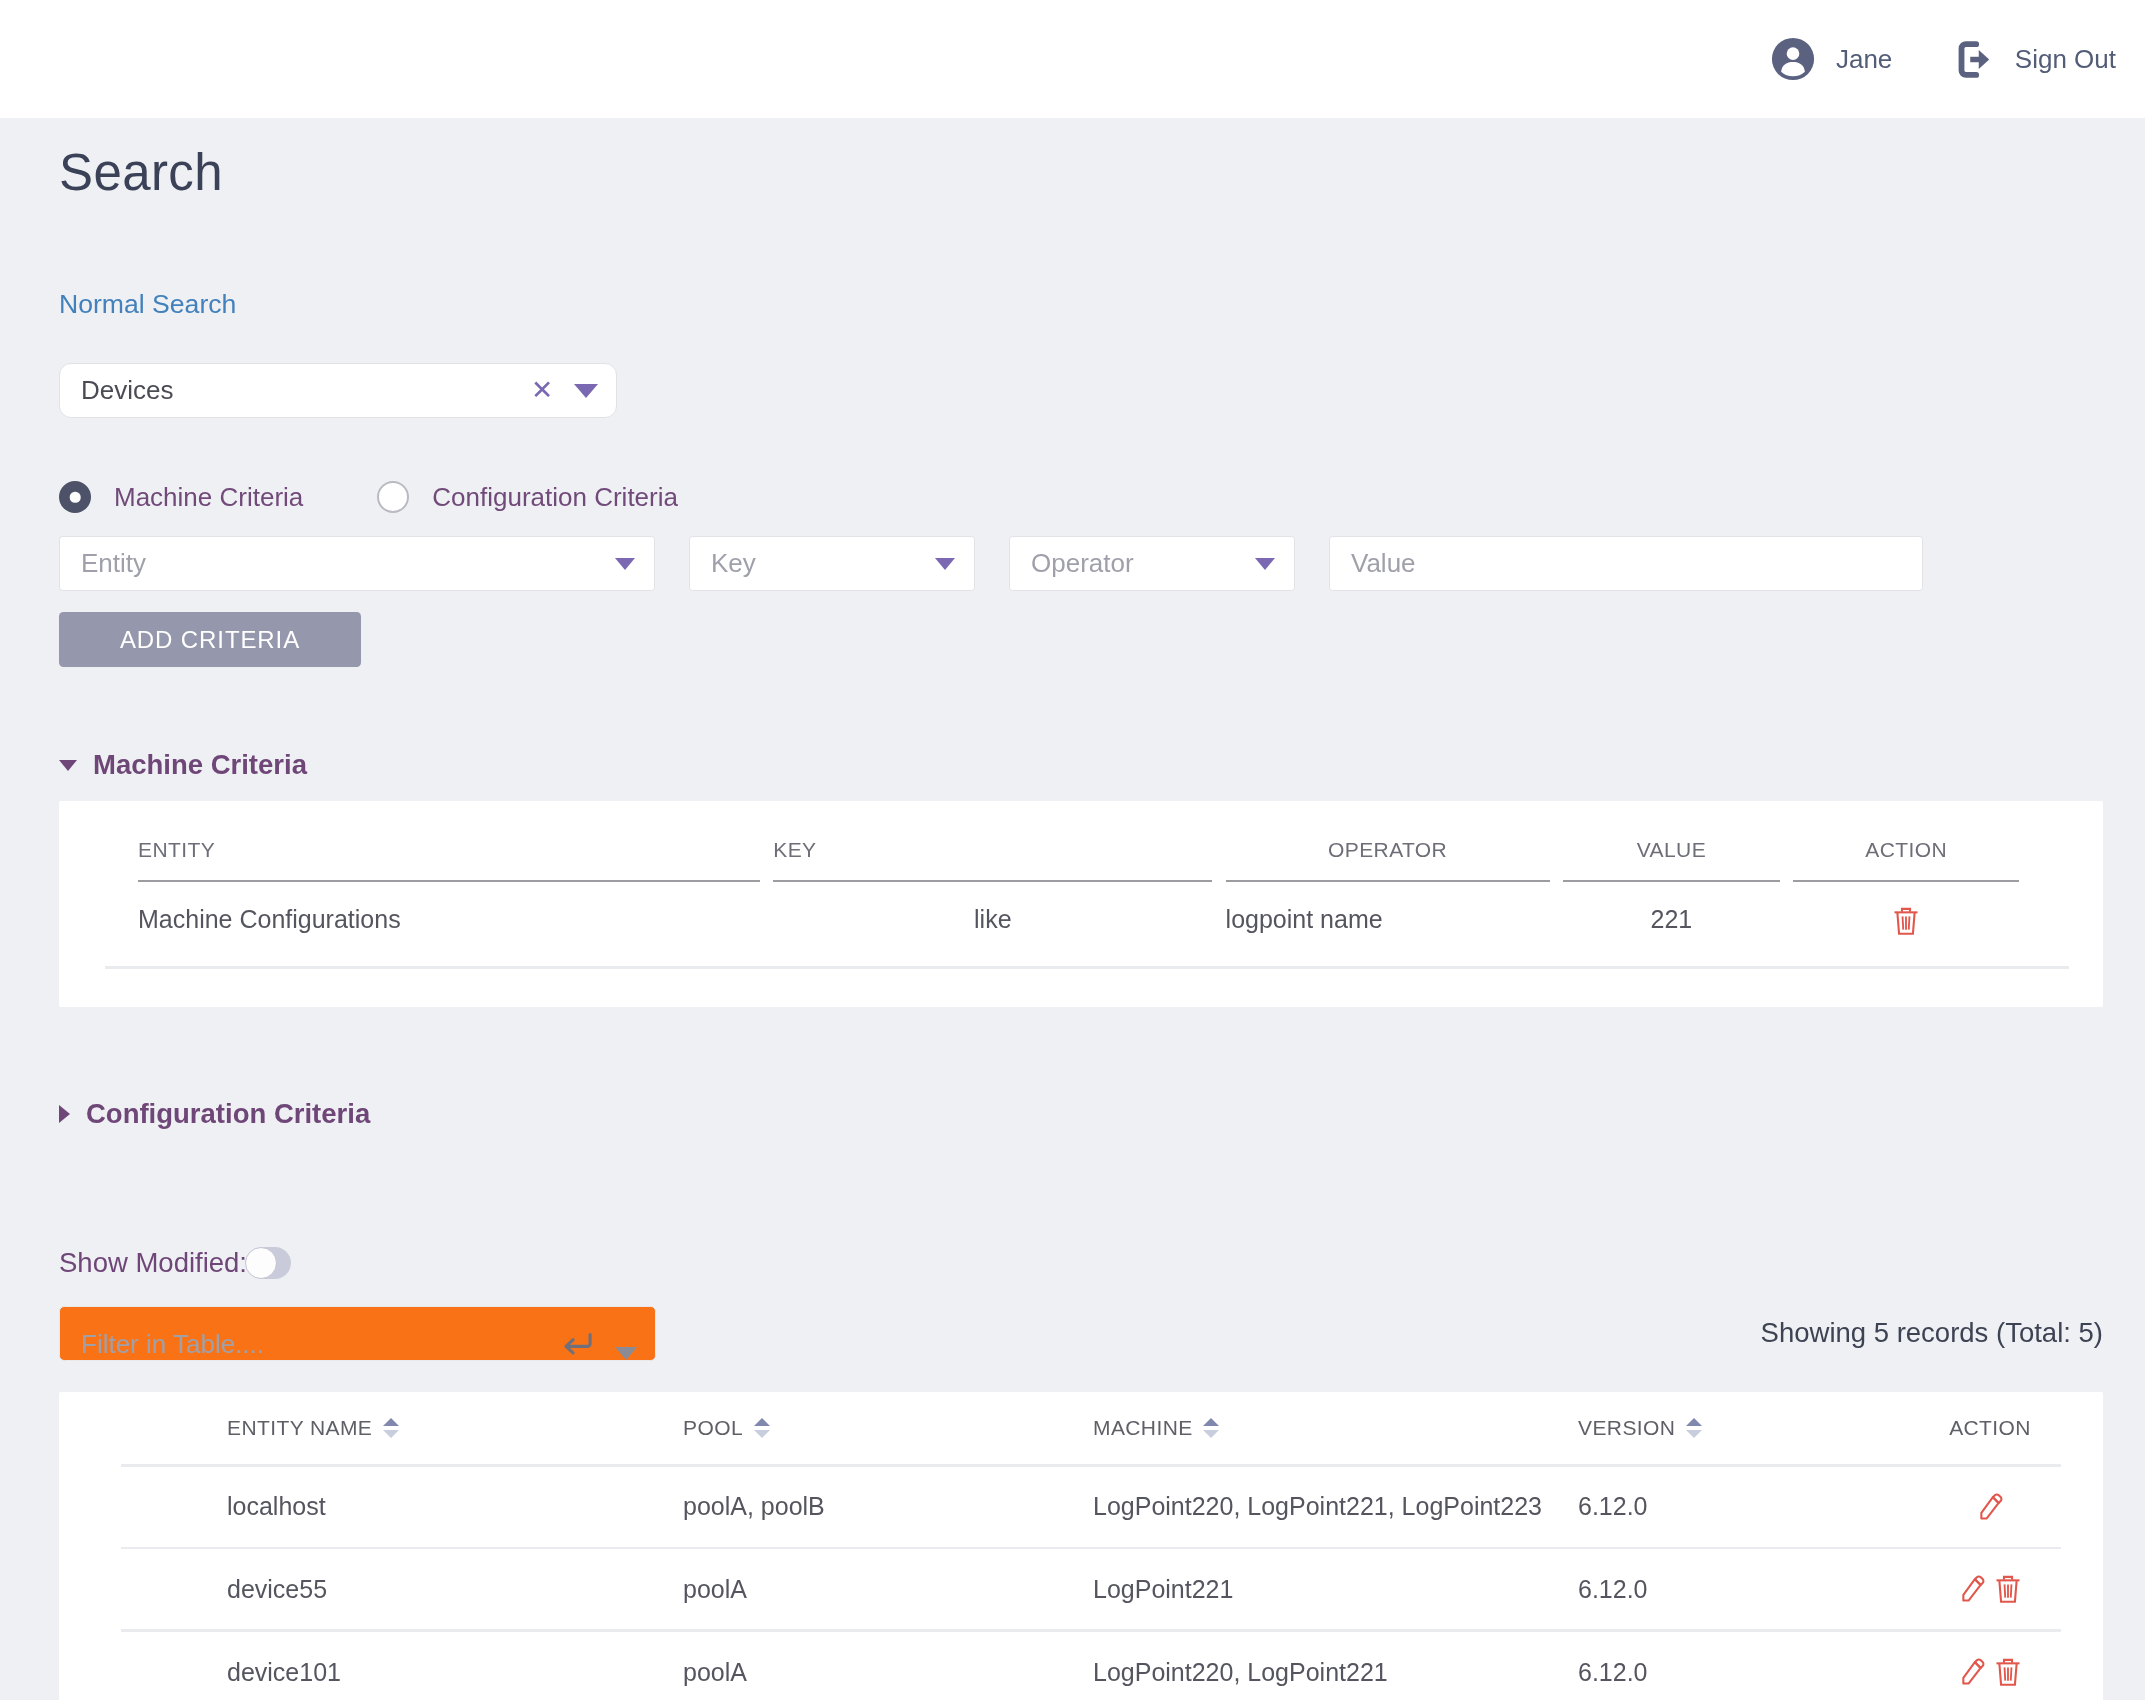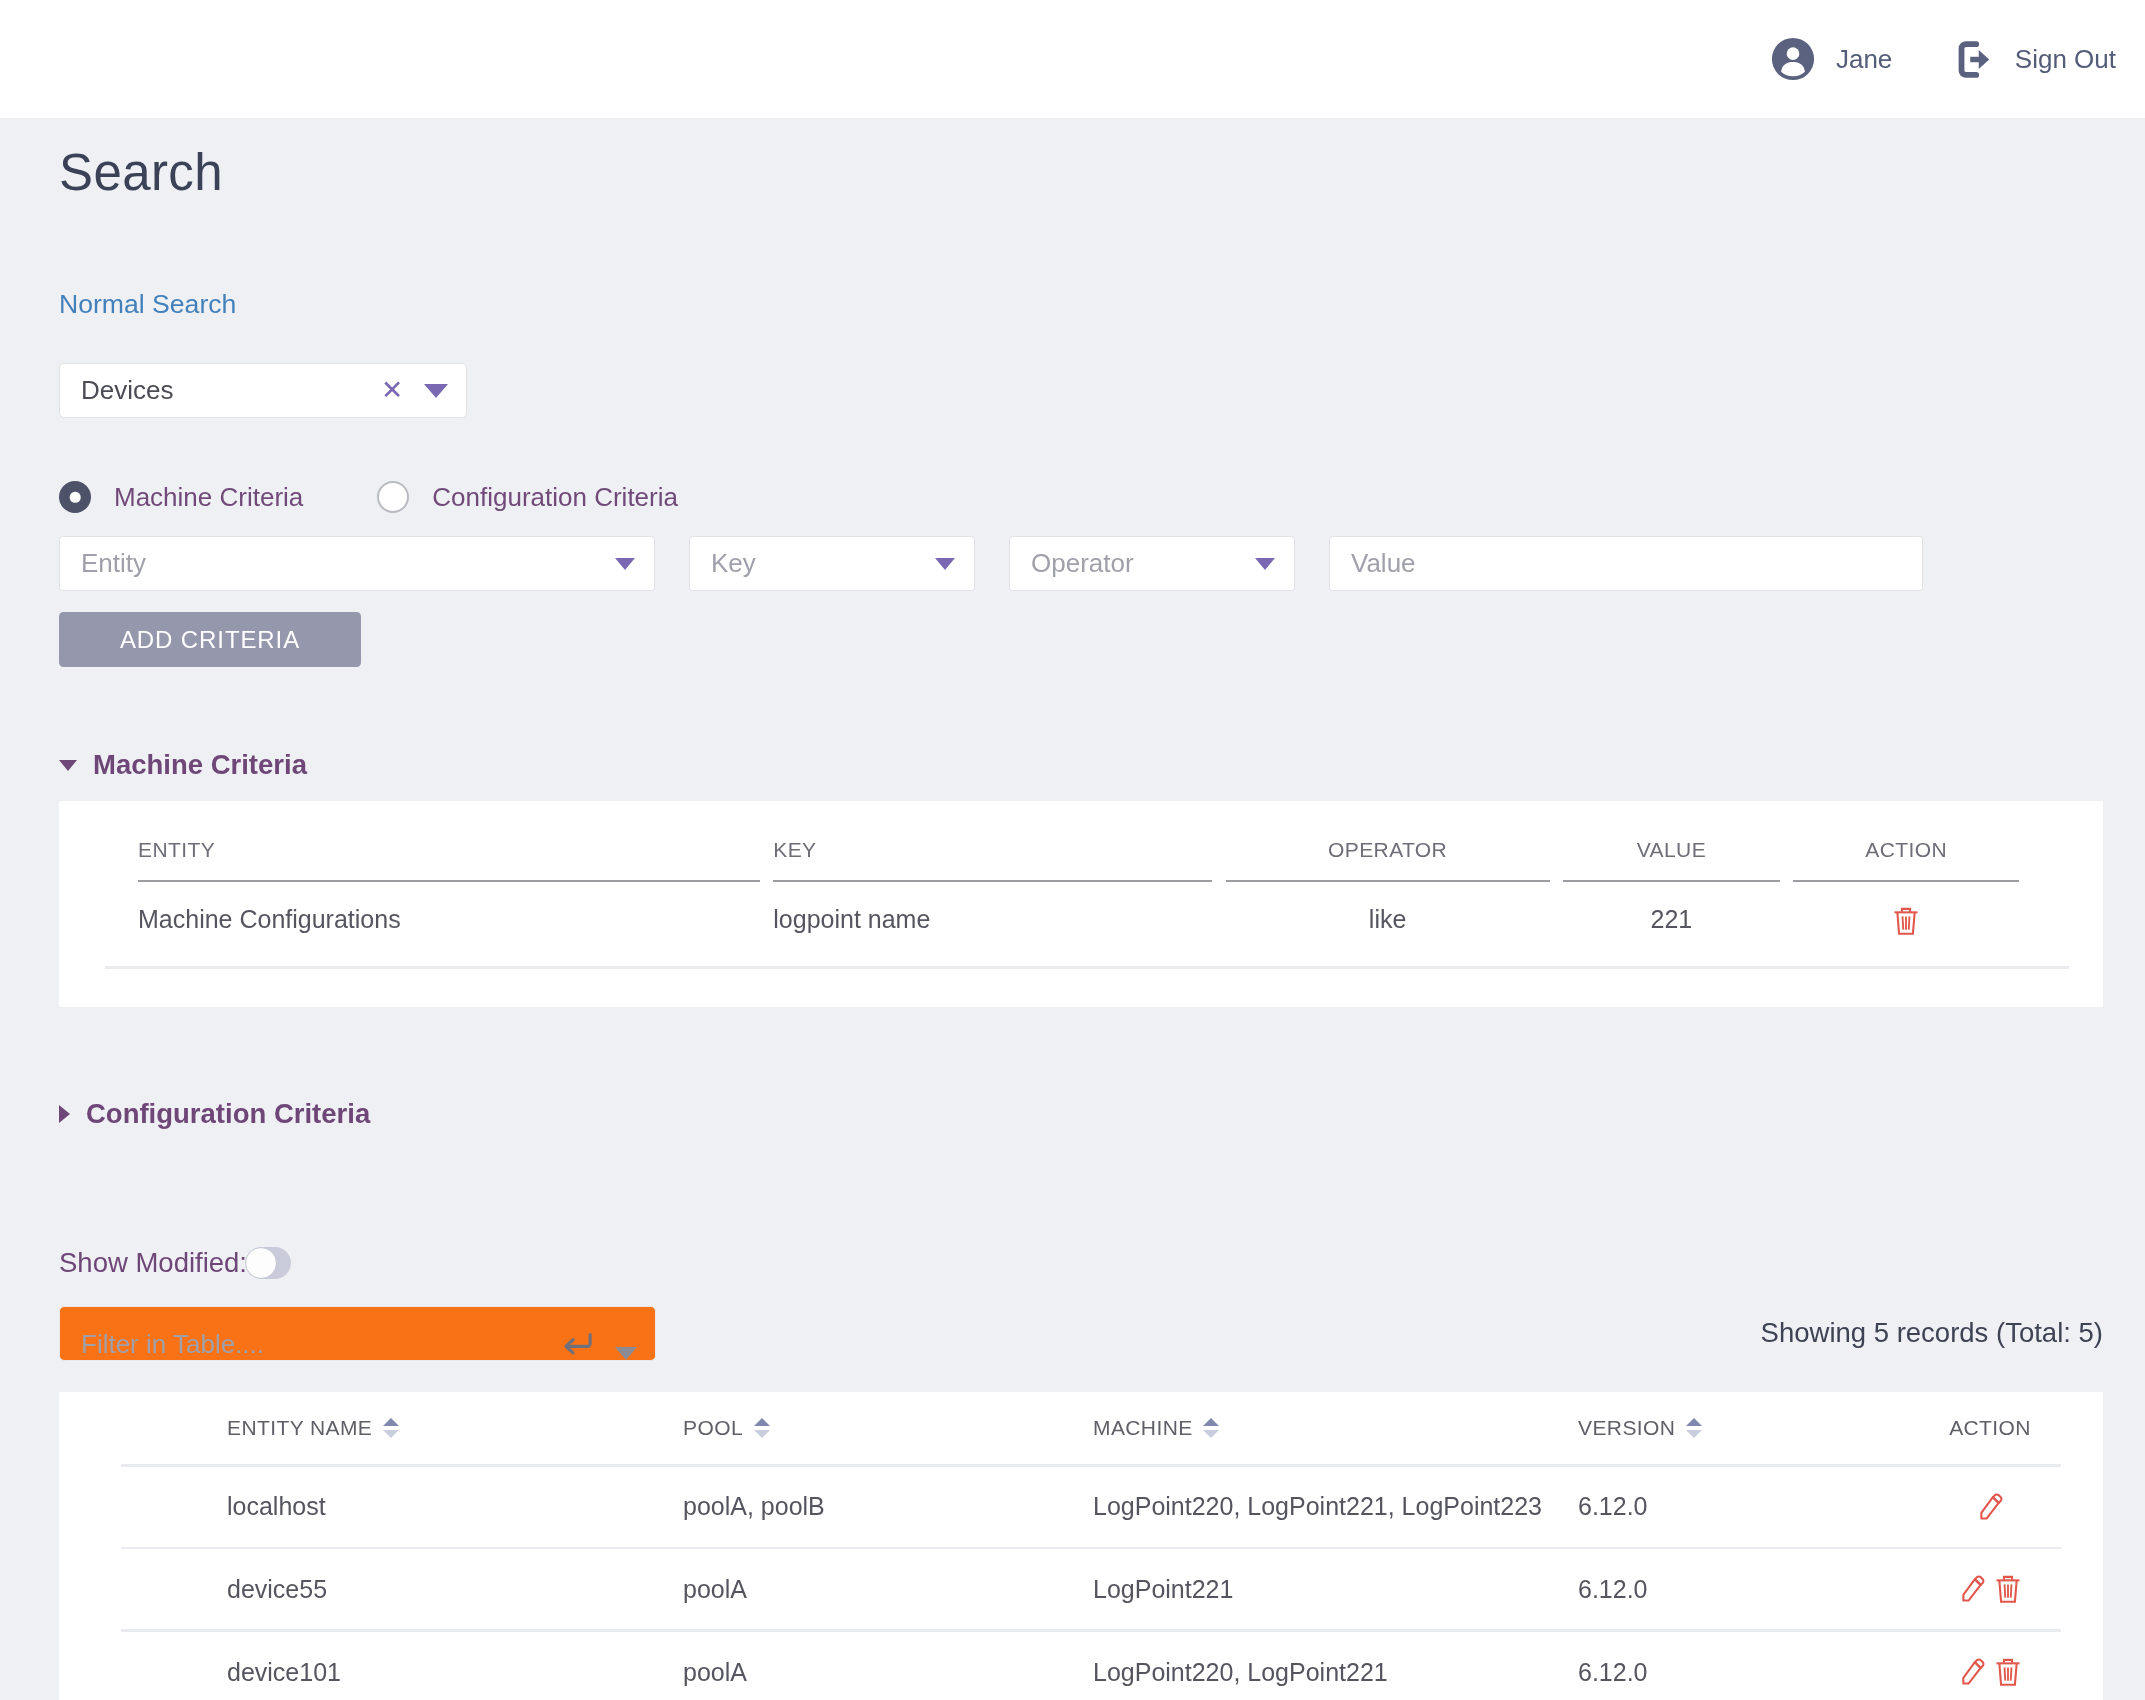--- a/index.html
+++ b/index.html
@@ -48,25 +48,25 @@
     margin-top: 87px;
     font-size: 26.6px;
     color: #4381bc;
     cursor: pointer;
     text-decoration: none;
   }
 
   
   .devices-select {
     margin-top: 43px;
-    width: 408px;
+    width: 558px;
     height: 55px;
     background: #ffffff;
     border: 0.9px solid #e2e2e6;
-    border-radius: 5px;
+    border-radius: 12px;
     display: flex;
     align-items: center;
     padding: 0 17.7px 0 21px;
     cursor: pointer;
   }
   .devices-select .sel-text { flex: 1; font-size: 26px; color: #4b4b55; }
   .x-icon {
     font-size: 26.6px;
     color: #7a68b2;
     line-height: 1;
@@ -291,22 +291,22 @@
   <div class="card criteria-card">
     <div class="crit-grid crit-head">
       <div class="cell">ENTITY</div>
       <div class="cell">KEY</div>
       <div class="cell c-center">OPERATOR</div>
       <div class="cell c-center">VALUE</div>
       <div class="cell c-center">ACTION</div>
     </div>
     <div class="crit-grid crit-row">
       <div class="cell">Machine Configurations</div>
+      <div class="cell c-center">like</div>
       <div class="cell">logpoint name</div>
-      <div class="cell c-center">like</div>
       <div class="cell c-center">221</div>
       <div class="cell c-center">
         <svg class="trash-svg" viewBox="0 0 24 26">
           <line x1="2" y1="5.5" x2="22" y2="5.5" stroke="#e2574c" stroke-width="1.8"></line>
           <path d="M8.5 5 V2.5 H15.5 V5" fill="none" stroke="#e2574c" stroke-width="1.8"></path>
           <path d="M4.5 5.5 L6 24 H18 L19.5 5.5" fill="none" stroke="#e2574c" stroke-width="1.8"></path>
           <line x1="9" y1="9" x2="9.6" y2="20.5" stroke="#e2574c" stroke-width="1.6"></line>
           <line x1="12" y1="9" x2="12" y2="20.5" stroke="#e2574c" stroke-width="1.6"></line>
           <line x1="15" y1="9" x2="14.4" y2="20.5" stroke="#e2574c" stroke-width="1.6"></line>
         </svg>

